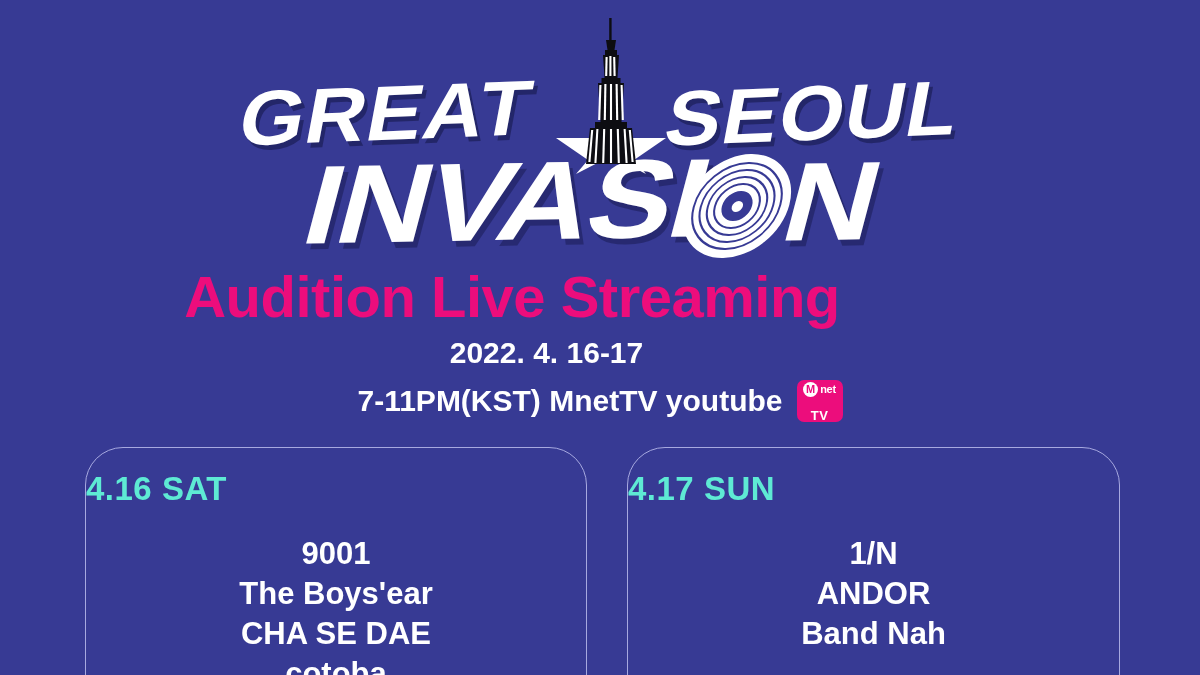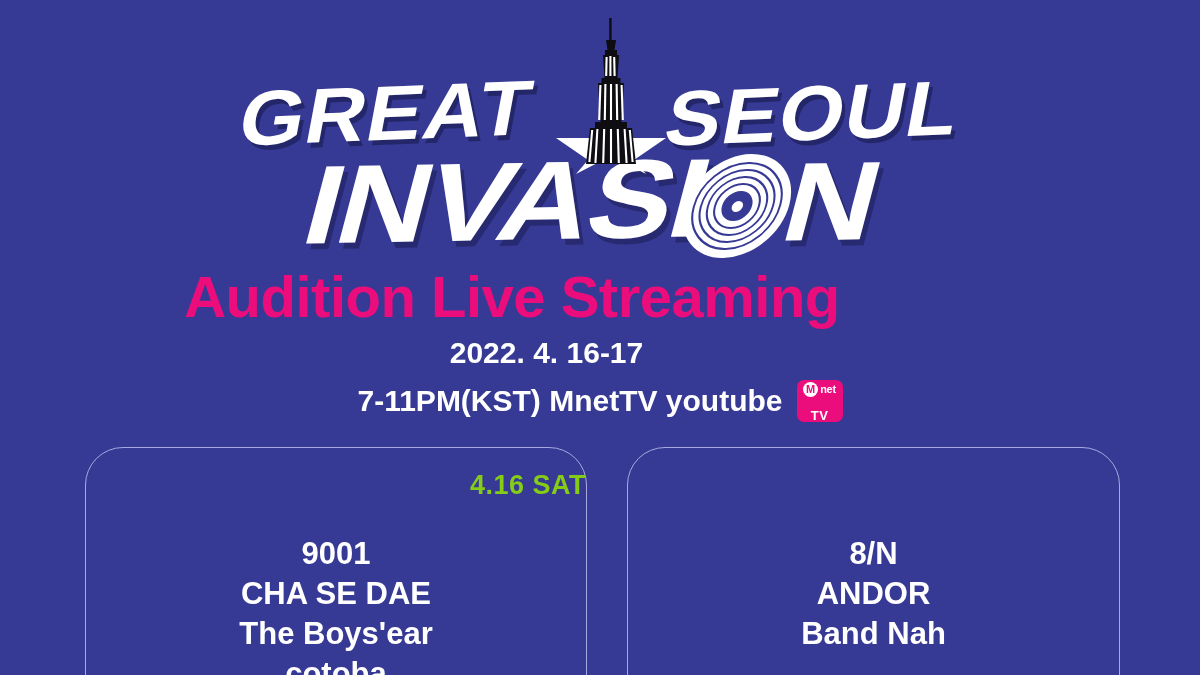--- a/index.html
+++ b/index.html
@@ -238,26 +238,26 @@
     background: transparent;
   }
   .card-left  { left: 85px;  width: 502px; }
   .card-right { left: 627px; width: 493px; }
 
   .card-title {
     position: absolute;
     left: 0;
     top: 24px;
     width: 100%;
-    text-align: right;
-    font-family: "Liberation Sans", sans-serif;
-    font-weight: 700;
-    font-size: 27px;
-    line-height: 1;
-    color: #84cc16;
+    text-align: left;
+    font-family: "Liberation Sans", sans-serif;
+    font-weight: 700;
+    font-size: 33px;
+    line-height: 1;
+    color: #5eead4;
     letter-spacing: 0.5px;
   }
 
   .card-list {
     position: absolute;
     left: 0;
     top: 86px;
     width: 100%;
     text-align: center;
     list-style: none;
@@ -345,27 +345,28 @@
         <span class="mnet-net">net</span>
       </span>
       <span class="mnet-tv">TV</span>
     </span>
   </div>
 
   <div class="card card-left">
     <div class="card-title">4.16 SAT</div>
     <ul class="card-list">
       <li>9001</li>
+      <li>The Boys'ear</li>
       <li>CHA SE DAE</li>
-      <li>The Boys'ear</li>
       <li>cotoba</li>
     </ul>
   </div>
 
   <div class="card card-right">
+    <div class="card-title">4.17 SUN</div>
     <ul class="card-list">
-      <li>8/N</li>
+      <li>1/N</li>
       <li>ANDOR</li>
       <li>Band Nah</li>
     </ul>
   </div>
 
 </div>
 
 </body></html>

